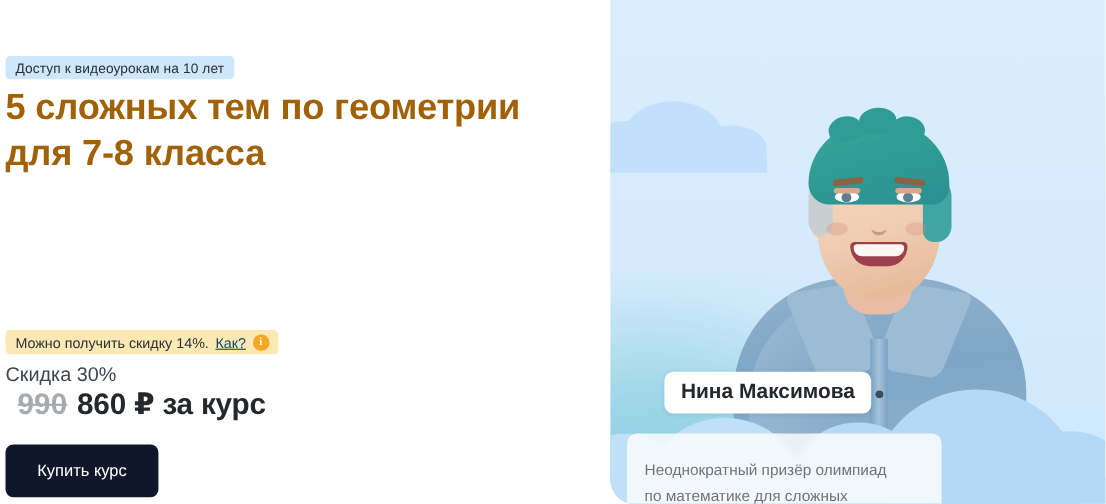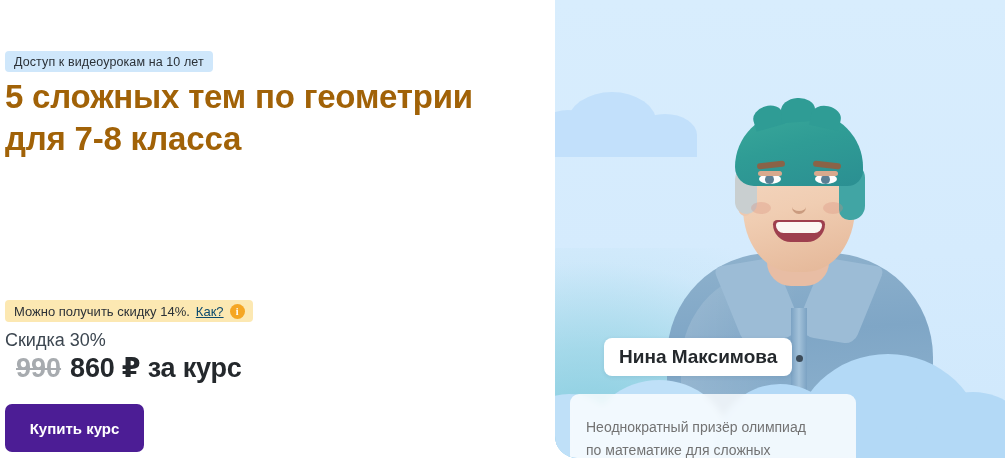--- a/index.html
+++ b/index.html
@@ -115,24 +115,24 @@
     letter-spacing: -0.2px;
   }
 
   .buy-button {
     position: absolute;
     left: 5px; top: 404px;
     width: 139px;
     height: 48px;
     border: none;
     border-radius: 7px;
-    background: #4c1d95;
+    background: #0f172a;
     color: #ffffff;
     font-size: 15px;
-    font-weight: bold;
+    font-weight: normal;
     font-family: "Liberation Sans", sans-serif;
     cursor: pointer;
   }
 
   
   .right-panel {
     position: absolute;
     left: 555px; top: 0;
     width: 450px;
     height: 458px;

